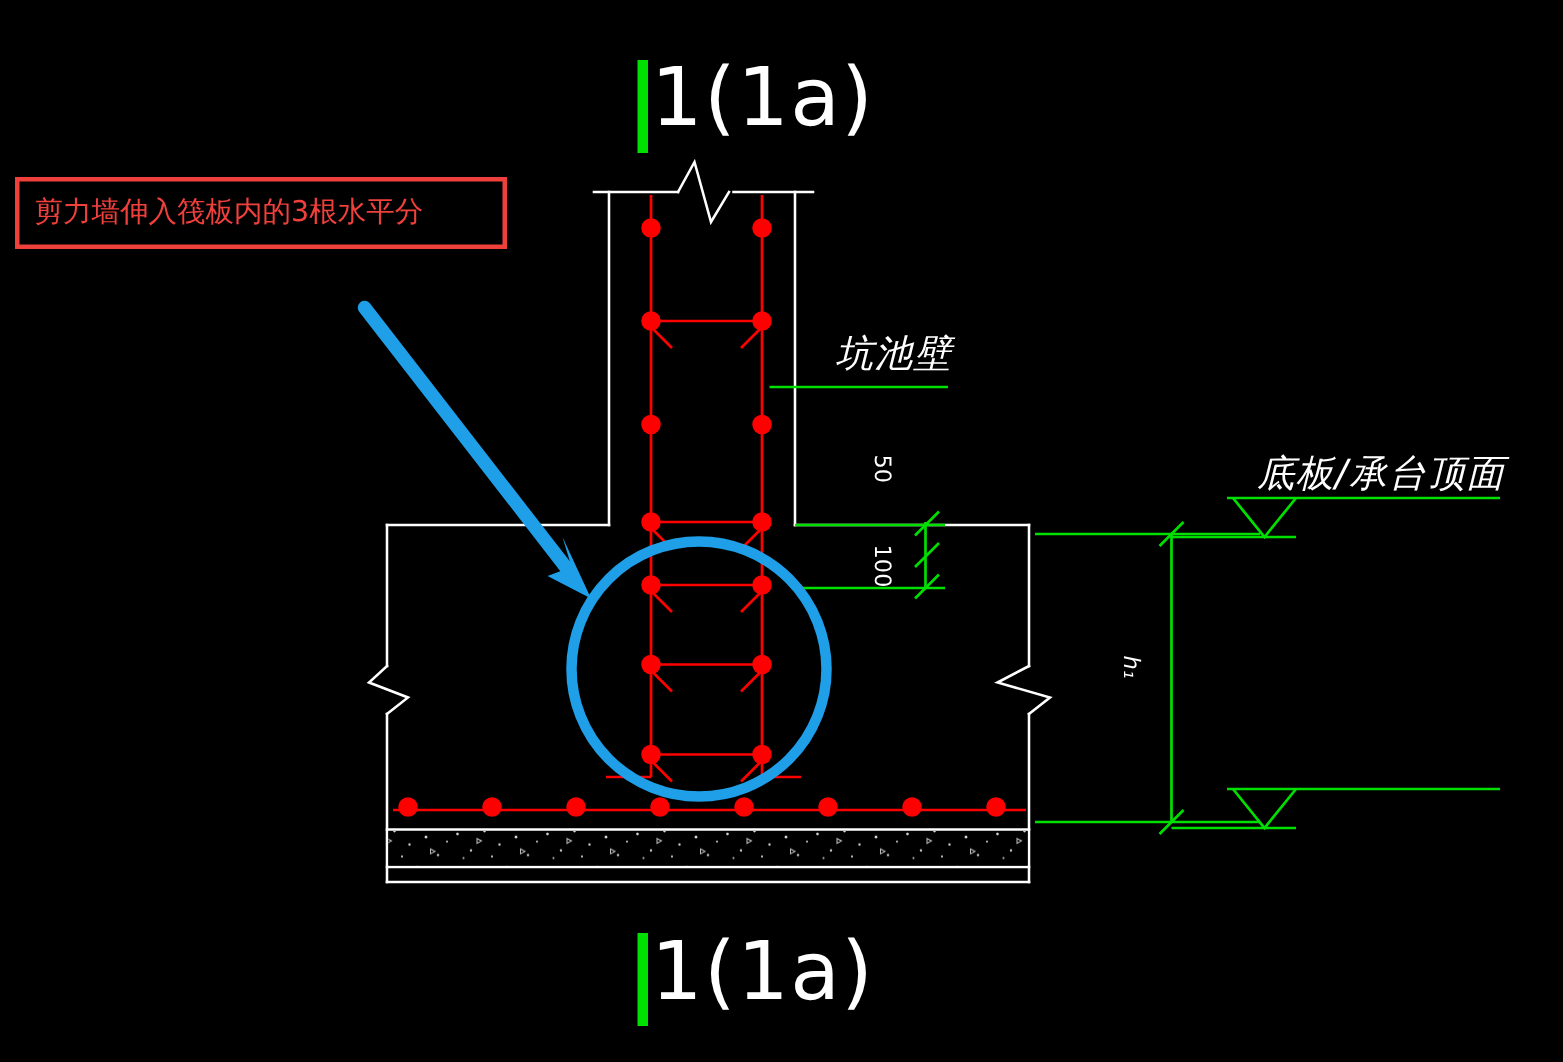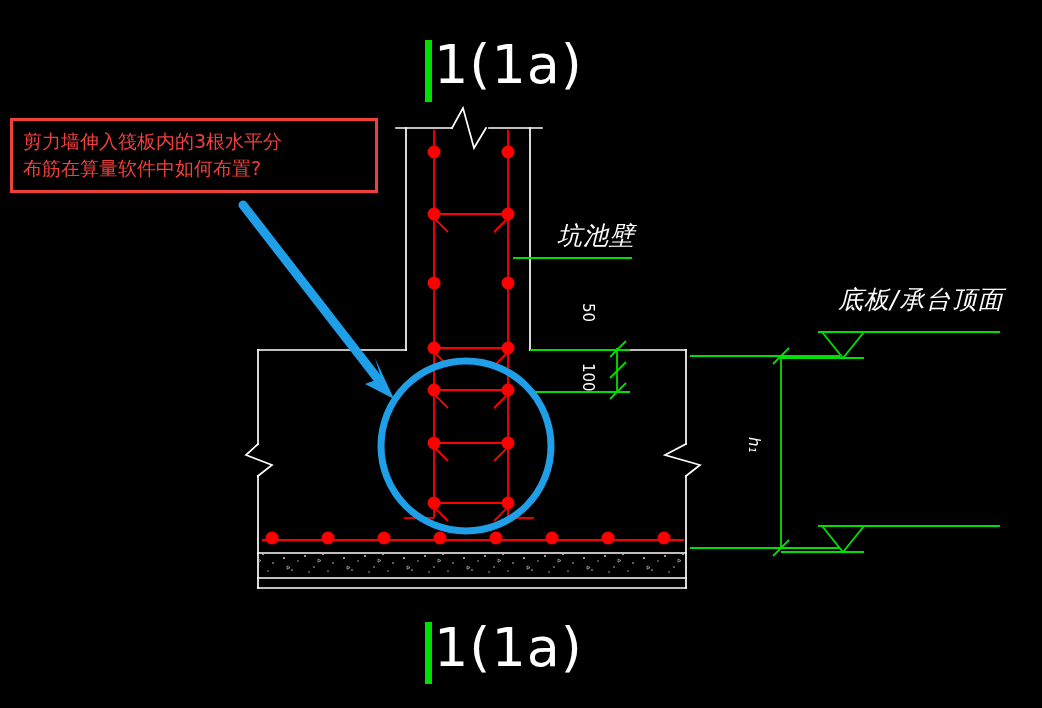--- a/index.html
+++ b/index.html
@@ -24,21 +24,21 @@
     top: 0;
     width: 1042px;
     height: 708px;
     display: block;
   }
   
   #annotation-box {
     position: absolute;
     left: 10px;
     top: 118px;
-    width: 368px;
+    width: 328px;
     box-sizing: border-box;
     border: 3px solid #f0403c;
     background: #000000;
     padding: 7px 10px 8px 10px;
   }
   #annotation-box .ann-line {
     color: #f0403c;
     font-family: "DejaVu Sans", sans-serif;
     font-size: 19px;
     line-height: 27px;
@@ -222,32 +222,31 @@
     <circle cx="466" cy="446" r="85" fill="none" stroke="#1e9fe8" stroke-width="7"></circle>
 
     <g>
       <line x1="243" y1="205" x2="381" y2="383" stroke="#1e9fe8" stroke-width="9" stroke-linecap="round"></line>
       <polygon points="394,399 365,384 381,378 375,358" fill="#1e9fe8"></polygon>
     </g>
   </svg>
 
   <div id="annotation-box">
     <div class="ann-line">剪力墙伸入筏板内的3根水平分</div>
-    <div class="ann-line">布筋在算量软件中如何布置?</div>
   </div>
 
   <div class="green-bar" style="left:425px; top:40px; height:62px;"></div>
   <div class="sec-mark" style="left:434px; top:33px;">1(1a)</div>
 
   <div class="green-bar" style="left:425px; top:622px; height:62px;"></div>
   <div class="sec-mark" style="left:434px; top:616px;">1(1a)</div>
 
   <div class="cad-label italicish" style="left:557px; top:219px;">坑池壁</div>
 
-  <div class="cad-label italicish" style="left:838px; top:283px;text-align:right;">底板/承台顶面</div>
+  <div class="cad-label italicish" style="left:838px; top:299px;text-align:right;">底板/承台顶面</div>
 
 
   <div class="dim-text" style="left:597px; top:303px; transform:rotate(90deg);">50</div>
 
   <div class="dim-text" style="left:597px; top:363px; transform:rotate(90deg);">100</div>
 
   <div class="dim-text italicish" style="left:763px; top:437px; transform:rotate(90deg); font-style:italic;">h₁</div>
 
 </div>
 

